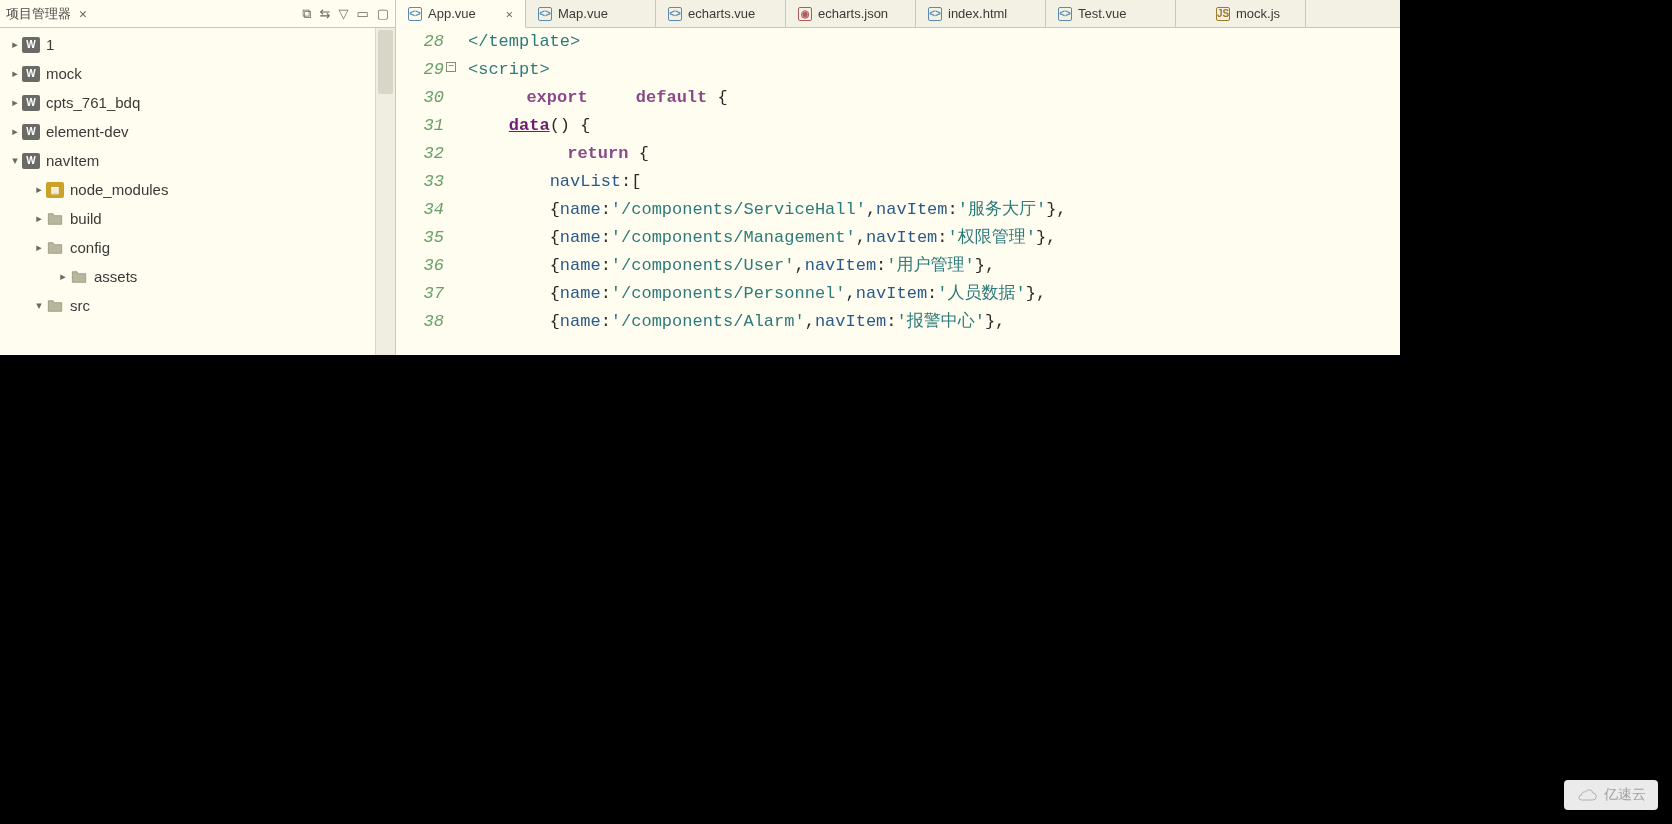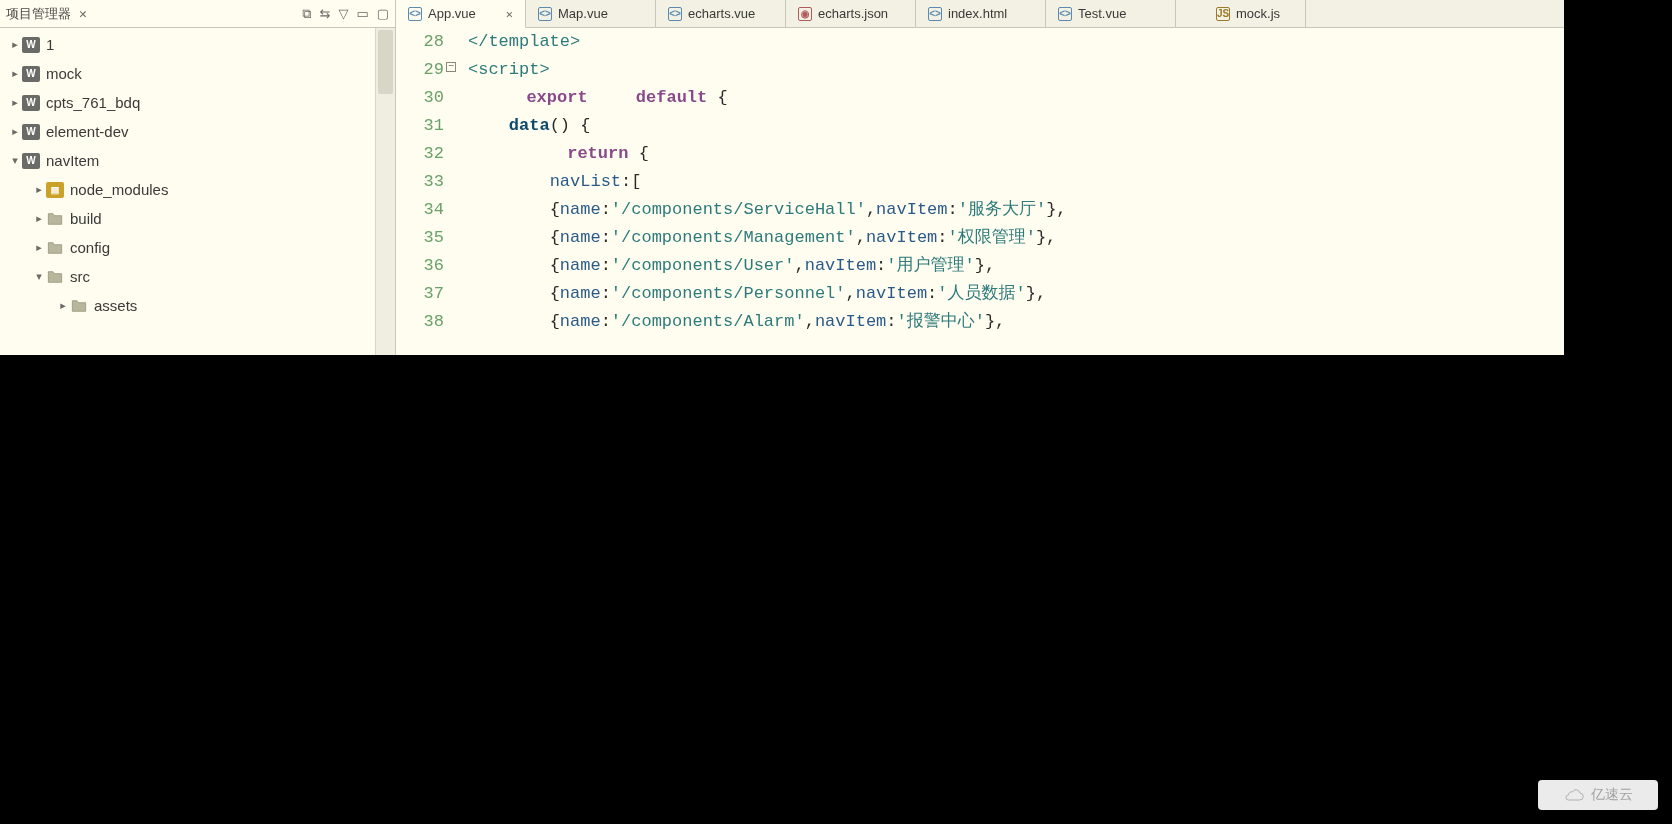--- a/index.html
+++ b/index.html
@@ -1,17 +1,17 @@
 <!DOCTYPE html>
 <html><head>
 <meta charset="utf-8">
 <style>
 * { margin:0; padding:0; box-sizing:border-box; }
 body { font-family:"Segoe UI","Microsoft YaHei",sans-serif; font-size:14px; background:#000; width:1672px; height:824px; overflow:hidden; position:relative; }
-.ide-area { position:absolute; top:0; left:0; width:1564px; height:355px; background:#fffdf0; display:flex; }
+.ide-area { position:absolute; top:0; left:0; width:1400px; height:355px; background:#fffdf0; display:flex; }
 
 
 .panel-left { width:396px; height:100%; display:flex; flex-direction:column; border-right:1px solid #c8c8b8; background:#fffdf0; }
 .panel-header { height:28px; display:flex; align-items:center; padding:0 6px; border-bottom:1px solid #c8c8b8; color:#4a4a48; }
 .panel-header .title { flex:1; font-size:13px; display:flex; align-items:center; gap:4px; }
 .panel-header .close-x { font-family:monospace; color:#6a6a66; margin-left:4px; }
 .panel-header .actions { display:flex; gap:8px; align-items:center; color:#6a6a66; }
 .panel-header .actions span { cursor:pointer; font-size:13px; }
 
 .panel-body { flex:1; display:flex; overflow:hidden; }
@@ -35,34 +35,34 @@
 .tabs { height:28px; display:flex; align-items:stretch; border-bottom:1px solid #c8c8b8; background:#f3f1e3; }
 .tab { display:flex; align-items:center; gap:6px; padding:0 12px; border-right:1px solid #c8c8b8; color:#3a3a38; font-size:13px; cursor:pointer; min-width:130px; }
 .tab.active { background:#fffdf0; border-bottom:1px solid #fffdf0; margin-bottom:-1px; }
 .tab .file-icon { width:14px; height:14px; display:inline-flex; align-items:center; justify-content:center; font-size:10px; border:1px solid #5b8bb0; color:#5b8bb0; border-radius:2px; font-weight:bold; }
 .tab .file-icon.json { border-color:#b05b5b; color:#b05b5b; }
 .tab .file-icon.js { border-color:#9b7b2b; color:#9b7b2b;margin-left:28px; }
 .tab .close-x { font-family:monospace; color:#6a6a66; margin-left:auto; font-size:12px; }
 
 .code-view { flex:1; display:flex; overflow:hidden; background:#fffdf0; font-family:"Consolas","Courier New",monospace; font-size:17px; line-height:28px; }
 .gutter { width:56px; text-align:right; padding-right:8px; color:#6aa06a; user-select:none; }
-.gutter .ln { height:28px; position:relative; }
+.gutter .ln { height:28px; position:relative;font-style:italic; }
 .fold-marker { position:absolute; right:-12px; top:6px; width:10px; height:10px; border:1px solid #8a8a7a; background:#fffdf0; font-size:10px; line-height:8px; text-align:center; color:#6a6a66; }
 .code-lines { flex:1; padding-left:16px; white-space:pre; color:#2a2a28; overflow:hidden; }
 .code-lines .line { height:28px; }
 .cl-tag { color:#2d7a7a; }
 .cl-kw { color:#8a4a8a; font-weight:bold;margin-left:38px; }
-.cl-kw2 { color:#0c4a6e; font-weight:bold; }
+.cl-kw2 { color:#701a75; font-weight:bold;text-decoration:underline; }
 .cl-fn { color:#2a5a8a; }
 .cl-str { color:#2d7a7a; }
 .cl-punc { color:#2a2a28; }
 .cl-guide { color:#d8d6c6; }
 
 
-.watermark { position:absolute; right:14px; bottom:14px; background:rgba(255,255,255,0.92); color:#a0a0a0; font-size:14px; padding:6px 25px; border-radius:4px; display:flex; align-items:center; gap:6px; }
+.watermark { position:absolute; right:14px; bottom:14px; background:rgba(255,255,255,0.92); color:#a0a0a0; font-size:14px; padding:6px 12px; border-radius:4px; display:flex; align-items:center; gap:6px; }
 .watermark svg { width:22px; height:14px; }
 </style>
 </head>
 <body>
 
 <div class="ide-area">
 
   <div class="panel-left">
     <div class="panel-header">
       <div class="title">
@@ -120,37 +120,37 @@
           </div>
           <div class="tree-row indent1">
             <span class="arrow collapsed"></span>
             <span class="proj-icon folder">
               <svg viewBox="0 0 24 20">
                 <path d="M2 2h7l2 3h11v13H2z" fill="#b8b69c" stroke="#8a886e"></path>
               </svg>
             </span>
             <span>config</span>
           </div>
+          <div class="tree-row indent2">
+            <span class="arrow collapsed"></span>
+            <span class="proj-icon folder">
+              <svg viewBox="0 0 24 20">
+                <path d="M2 2h7l2 3h11v13H2z" fill="#b8b69c" stroke="#8a886e"></path>
+              </svg>
+            </span>
+            <span>assets</span>
+          </div>
           <div class="tree-row indent1">
             <span class="arrow expanded"></span>
             <span class="proj-icon folder">
               <svg viewBox="0 0 24 20">
                 <path d="M2 2h7l2 3h11v13H2z" fill="#b8b69c" stroke="#8a886e"></path>
               </svg>
             </span>
             <span>src</span>
-          </div>
-          <div class="tree-row indent2">
-            <span class="arrow collapsed"></span>
-            <span class="proj-icon folder">
-              <svg viewBox="0 0 24 20">
-                <path d="M2 2h7l2 3h11v13H2z" fill="#b8b69c" stroke="#8a886e"></path>
-              </svg>
-            </span>
-            <span>assets</span>
           </div>
         </div>
       <div class="tree-scrollbar">
         <div class="thumb"></div>
       </div>
     </div>
   </div>
 
   <div class="editor-area">
     <div class="tabs" id="tabs">

